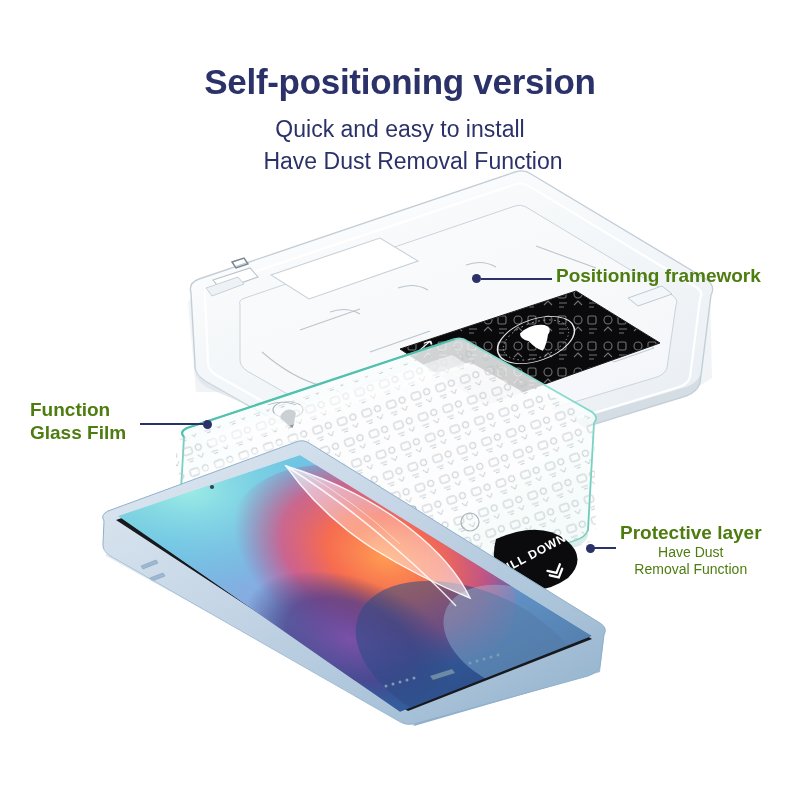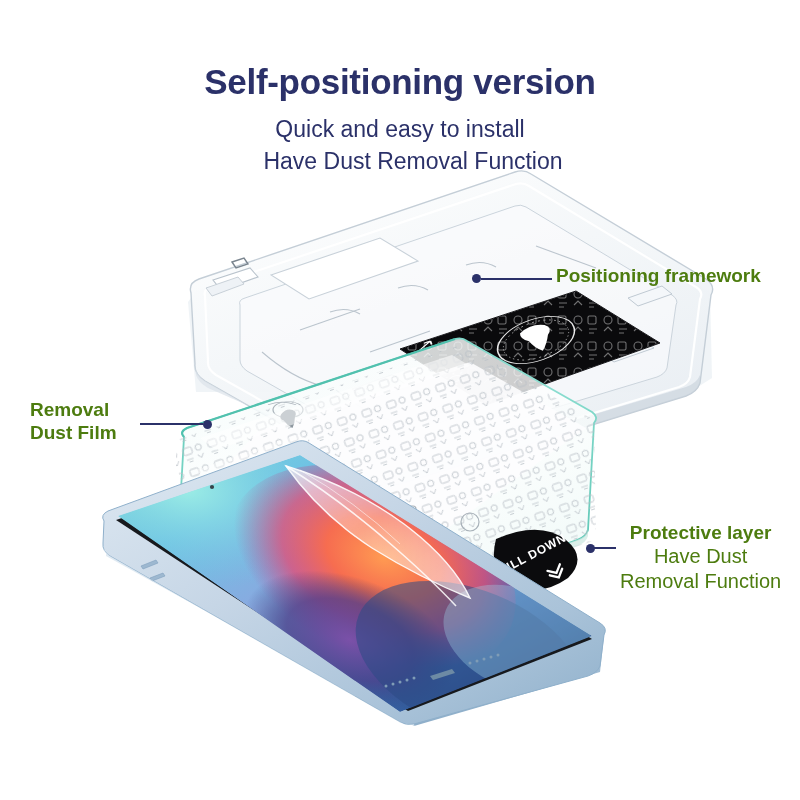--- a/index.html
+++ b/index.html
@@ -12,21 +12,21 @@
 
   
   .hdr{position:absolute;left:0;width:800px;text-align:center;color:#2b3169;}
   #title{top:62px;font-size:35px;font-weight:bold;letter-spacing:-0.3px;}
   #sub1{top:116px;font-size:23px;font-weight:400;}
   #sub2{top:148px;font-size:23px;font-weight:400;margin-left:13px;}
 
   
   .callout{position:absolute;color:#4d7c0f;line-height:1.22;}
   .callout .lead{font-size:19px;font-weight:bold;white-space:nowrap;}
-  .callout .sl{font-size:20px;font-weight:400;white-space:nowrap;}
+  .callout .sl{font-size:14px;font-weight:400;white-space:nowrap;}
   #c-frame{left:556px;top:264px;}
   #c-glass{left:30px;top:398px;text-align:left;}
   #c-prot{left:620px;top:521px;text-align:center;}
   .ldot{position:absolute;width:9px;height:9px;border-radius:50%;background:#2b3169;}
 
   
   #art{position:absolute;left:0;top:0;width:800px;height:800px;}
 </style>
 </head>
 <body>
@@ -306,22 +306,22 @@
 
   <div class="ldot" style="left:472px;top:274px;"></div>
   <div class="ldot" style="left:203px;top:420px;"></div>
   <div class="ldot" style="left:586px;top:544px;"></div>
 
   <div class="callout" id="c-frame">
     <div class="lead">Positioning framework</div>
   </div>
 
   <div class="callout" id="c-glass">
-    <div class="lead">Removal</div>
-    <div class="lead">Dust Film</div>
+    <div class="lead">Function</div>
+    <div class="lead">Glass Film</div>
   </div>
 
   <div class="callout" id="c-prot">
     <div class="lead">Protective layer</div>
     <div class="sl">Have Dust</div>
     <div class="sl">Removal Function</div>
   </div>
 
 </div>
 

